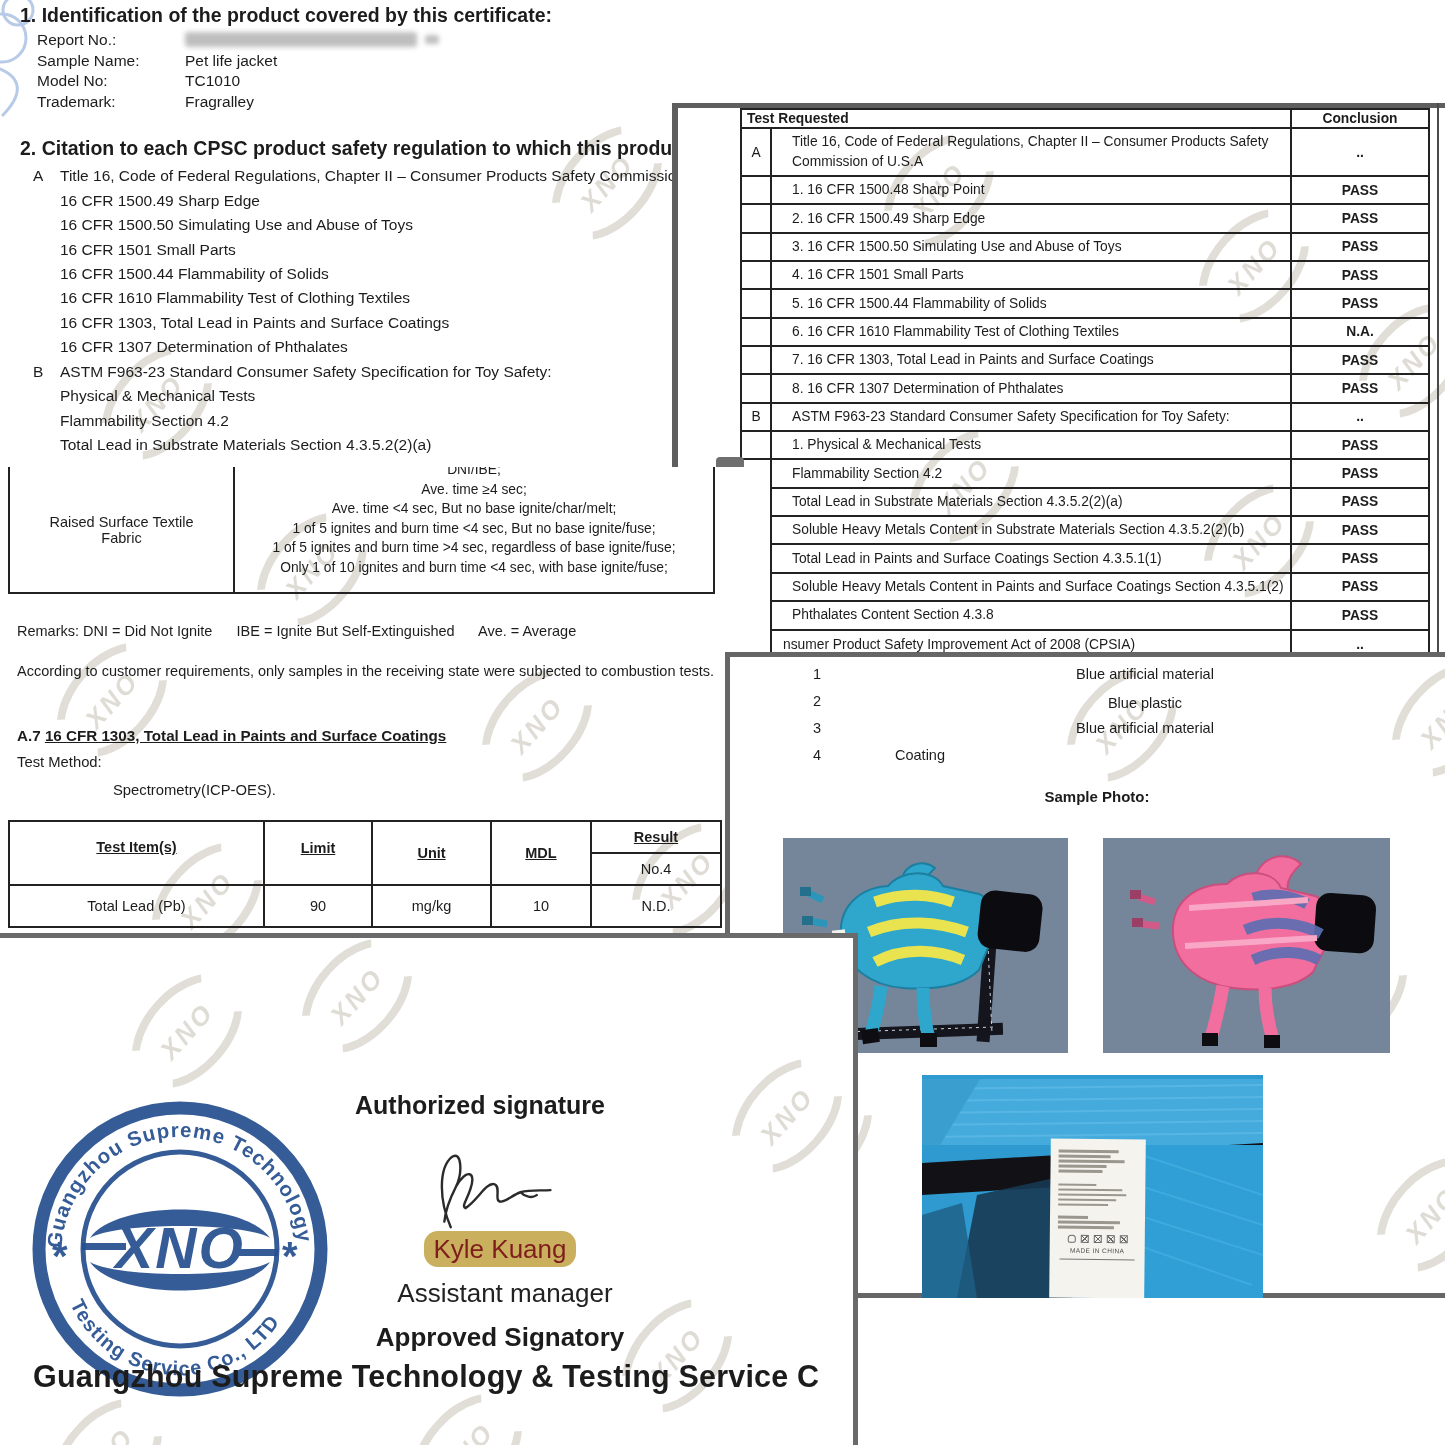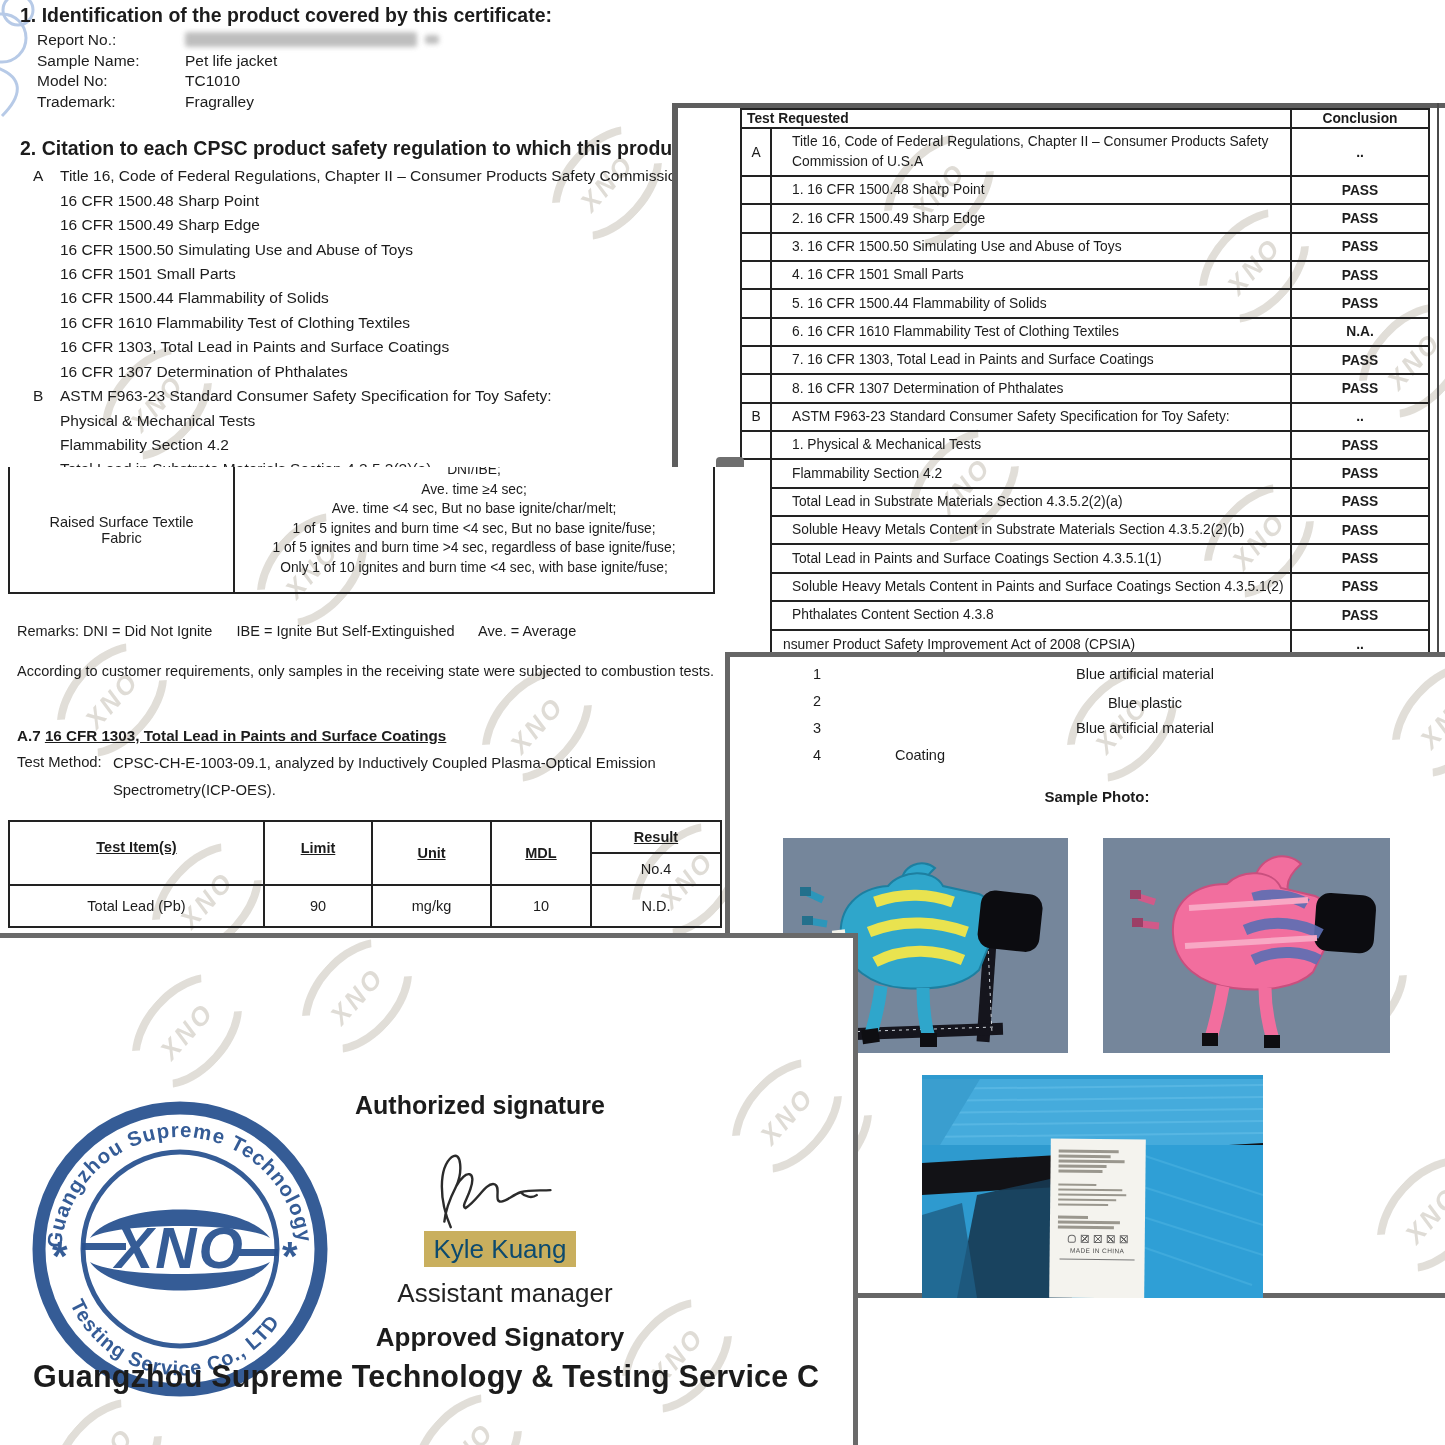--- a/index.html
+++ b/index.html
@@ -50,21 +50,21 @@
   .lb{height:2.6px;background:#9a978e;margin:2.4px 0;}
   .symrow{display:flex;gap:5px;margin-top:6px;justify-content:center;}
   .cs{width:8px;height:8px;border:1px solid #6a6a6a;box-sizing:border-box;
       background:linear-gradient(45deg,transparent 44%,#6a6a6a 44%,#6a6a6a 56%,transparent 56%),
                  linear-gradient(-45deg,transparent 44%,#6a6a6a 44%,#6a6a6a 56%,transparent 56%);}
   .cs.tub{background:none;border-radius:45% 45% 25% 25%;}
   .made{font-size:6.5px;letter-spacing:.4px;color:#4c4c4c;text-align:center;margin-top:4px;white-space:nowrap;}
   .lrule{height:1px;background:#777;margin:5px 2px 0 2px;}
   
   .sig-big{font-weight:bold;font-size:25px;text-align:center;}
-  .sig-name{font-size:26px;background:#C9AF5E;padding:3px 10px;color:#0c4a6e;}
+  .sig-name{font-size:26px;background:#C9AF5E;padding:3px 10px;color:#7f1d1d;border-radius:14px;}
   .sig-role{font-size:26px;color:#222;text-align:center;}
   .sig-appr{font-size:26px;font-weight:bold;text-align:center;}
   .company{font-size:30.5px;font-weight:bold;white-space:nowrap;letter-spacing:.2px;}
 </style>
 </head>
 <body>
 
 <div id="stage">
 
   <div class="page" style="left:0;top:0;width:760px;height:470px;overflow:hidden;z-index:1">
@@ -92,24 +92,20 @@
     <div class="fld" style="top:93px">Trademark:</div>
     <div class="fldv" style="top:93px">Fragralley</div>
     <div class="abs h-big" style="left:20px;top:137px">2.  Citation to each CPSC product safety regulation to which this product is</div>
     <div class="abs" style="left:20px;top:164px;width:740px">
       <div class="cit-row">
           <span class="cit-tag">A</span>
           <span>Title 16, Code of Federal Regulations, Chapter II – Consumer Products Safety Commission</span>
         </div>
       <div class="cit-row">
           <span class="cit-tag"></span>
-          <span>16 CFR 1500.48 Sharp Point</span>
-        </div>
-      <div class="cit-row">
-          <span class="cit-tag"></span>
           <span>16 CFR 1500.49 Sharp Edge</span>
         </div>
       <div class="cit-row">
           <span class="cit-tag"></span>
           <span>16 CFR 1500.50 Simulating Use and Abuse of Toys</span>
         </div>
       <div class="cit-row">
           <span class="cit-tag"></span>
           <span>16 CFR 1501 Small Parts</span>
         </div>
@@ -296,21 +292,20 @@
       </div>
     </div>
 
     <div class="abs" style="left:17px;top:156px;font-size:14.5px;white-space:pre">Remarks: DNI = Did Not Ignite      IBE = Ignite But Self-Extinguished      Ave. = Average</div>
     <div class="abs" style="left:17px;top:196px;font-size:14.5px">According to customer requirements, only samples in the receiving state were subjected to combustion tests.</div>
 
     <div class="abs" style="left:17px;top:260px;font-size:15.2px;font-weight:bold">
       <span>A.7</span>&nbsp;<span class="uline">16 CFR 1303, Total Lead in Paints and Surface Coatings</span>
     </div>
     <div class="abs" style="left:17px;top:287px;font-size:14.8px">Test Method:</div>
-    <div class="abs" style="left:113px;top:288px;font-size:14.8px">CPSC-CH-E-1003-09.1, analyzed by Inductively Coupled Plasma-Optical Emission</div>
     <div class="abs" style="left:113px;top:315px;font-size:14.8px">Spectrometry(ICP-OES).</div>
 
     <div class="abs" style="left:8px;top:353px;width:714px;height:108px;border:2px solid #222;box-sizing:border-box">
       <div class="it-line" style="left:253px;top:0;width:2px;height:104px"></div>
       <div class="it-line" style="left:361px;top:0;width:2px;height:104px"></div>
       <div class="it-line" style="left:480px;top:0;width:2px;height:104px"></div>
       <div class="it-line" style="left:580px;top:0;width:2px;height:104px"></div>
       <div class="it-line" style="left:0;top:62px;width:710px;height:2px"></div>
       <div class="it-line" style="left:582px;top:30px;width:128px;height:2px"></div>
       <div class="it-txt uline" style="left:0;top:0;width:253px;height:50px">Test Item(s)</div>

